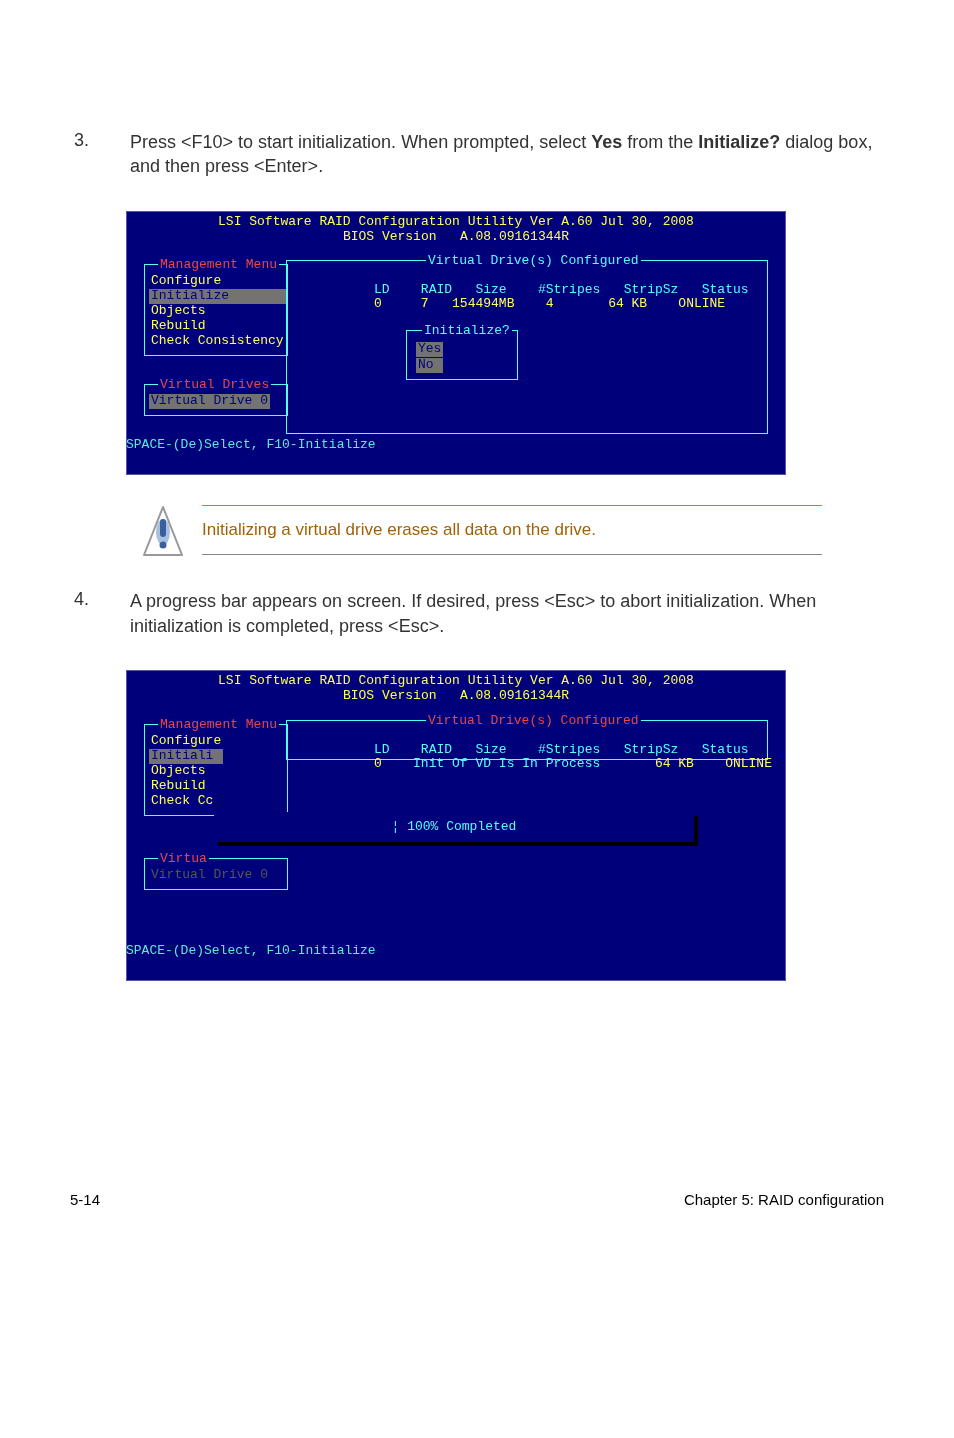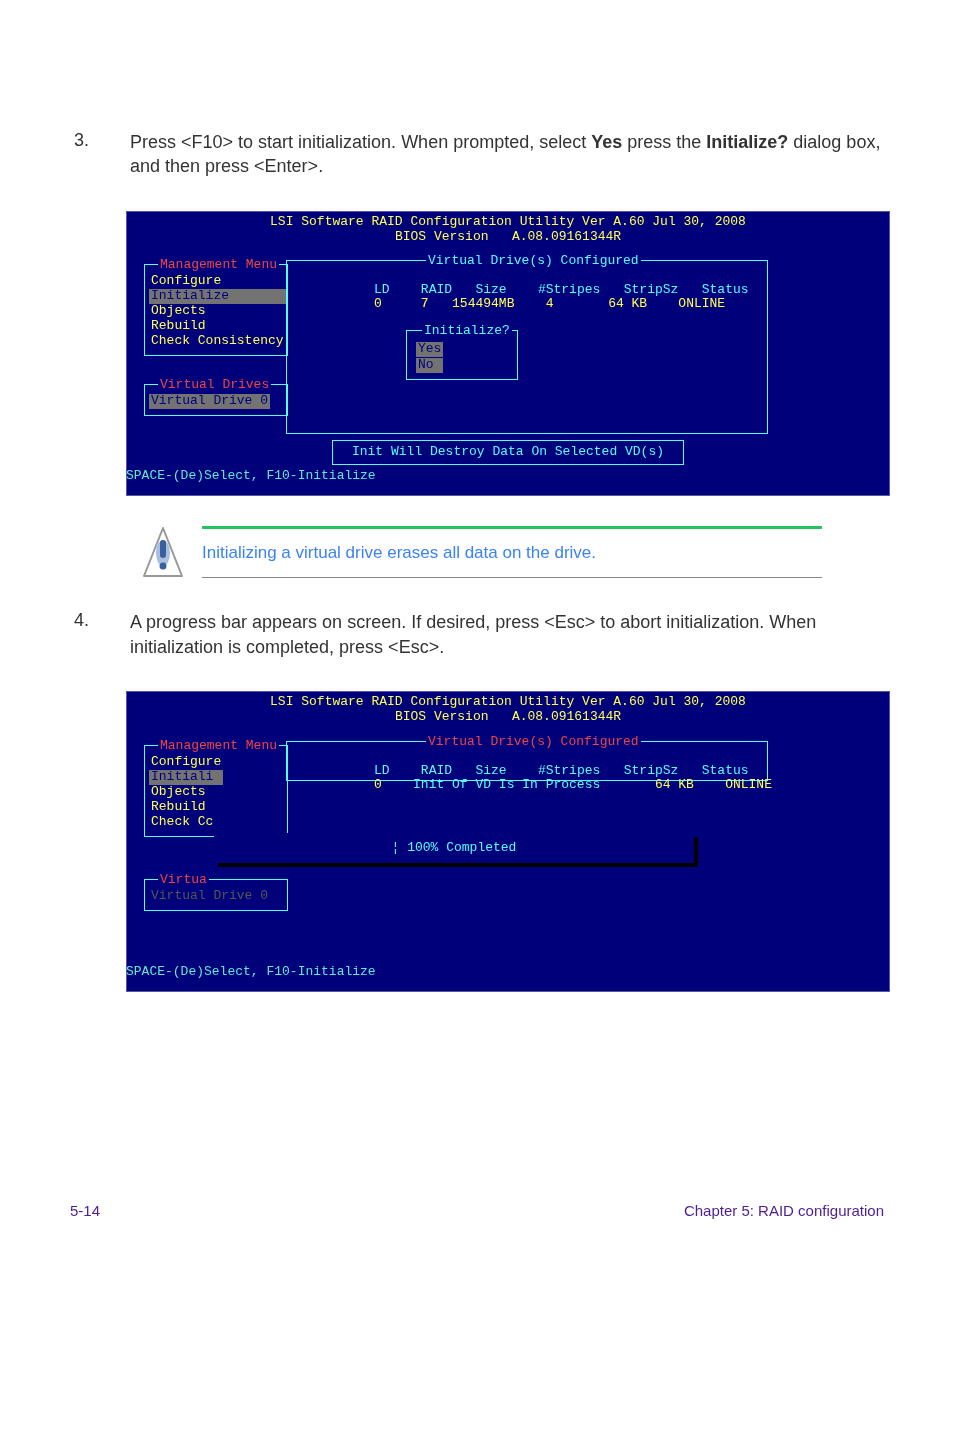--- a/index.html
+++ b/index.html
@@ -30,27 +30,27 @@
     flex: 1;
     font-size: 18px;
     line-height: 1.35;
     color: #333;
   }
   .bios-wrap {
     margin-left: 56px;
     margin-bottom: 30px;
   }
   .bios {
-    width: 764px;
+    width: 660px;
     background: #00007a;
     font-family: "Courier New", monospace;
     font-size: 13px;
     color: #ffff55;
     line-height: 1.15;
-    padding-bottom: 10px;
+    padding-bottom: 20px;
     box-shadow: inset 0 0 0 1px #5555aa;
     margin-top: 32px;
   }
   .bios-header {
     white-space: pre;
     text-align: center;
     padding: 4px 0 10px 0;
   }
   .bios-body {
     position: relative;
@@ -105,52 +105,52 @@
     gap: 18px;
     align-items: flex-start;
   }
   .note-icon {
     width: 42px;
     height: 54px;
     flex-shrink: 0;
   }
   .note-text {
     flex: 1;
-    border-top: 3px solid #22c55e;
+    border-top: 1px solid #22c55e;
     border-bottom: 1px solid #888;
     padding: 14px 0;
     font-size: 17px;
-    color: #3b82f6;
+    color: #a16207;
     max-width: 620px;
   }
   .bios-body2 {
     position: relative;
     height: 220px;
     margin: 0 10px;
     overflow: hidden;
   }
   .page-footer {
     display: flex;
     justify-content: space-between;
     padding: 0 70px 40px 70px;
     font-size: 15px;
-    color: #4c1d95;
+    color: #000000;
     margin-top: 140px;
   }
   .cyan { color: #55ffff; }
 </style>
 </head>
 <body>
 
 <div class="page">
 
   <div class="step-row">
     <div class="step-num">3.</div>
     <div class="step-text">
-      <span>Press &lt;F10&gt; to start initialization. When prompted, select </span><b>Yes</b><span> press the </span><b>Initialize?</b><span> dialog box, and then press &lt;Enter&gt;.</span>
+      <span>Press &lt;F10&gt; to start initialization. When prompted, select </span><b>Yes</b><span> from the </span><b>Initialize?</b><span> dialog box, and then press &lt;Enter&gt;.</span>
     </div>
   </div>
 
   <div class="bios-wrap">
     <div class="bios">
       <div class="bios-header"><span>LSI Software RAID Configuration Utility Ver A.60 Jul 30, 2008</span>
 <span>BIOS Version   A.08.09161344R</span></div>
 
       <div class="bios-body">
 
@@ -182,21 +182,20 @@
           <span class="menu-item sel">No</span>
         </div>
 
         <div class="panel-border" style="left:8px; top:130px; width:142px; height:30px;"></div>
         <div class="panel-title" style="left:22px; top:124px;">Virtual Drives</div>
         <div style="position:absolute; left:13px; top:140px;">
           <span class="menu-item sel">Virtual Drive 0</span>
         </div>
       </div>
 
-      <div class="warn-bar">Init Will Destroy Data On Selected VD(s)</div>
       <div class="footer-bar">SPACE-(De)Select,  F10-Initialize</div>
     </div>
   </div>
 
   <div class="note-wrap">
     <svg class="note-icon" viewBox="0 0 42 54">
       <path d="M21 2 L40 50 L2 50 Z" fill="none" stroke="#999" stroke-width="2" stroke-linejoin="round"></path>
       <path d="M21 2 L40 50 L2 50 Z" fill="#fff" fill-opacity="0"></path>
       <ellipse cx="21" cy="27" rx="7" ry="13" fill="#a8c0e0"></ellipse>
       <rect x="18" y="14" width="6" height="18" rx="3" fill="#3a5f9f"></rect>

